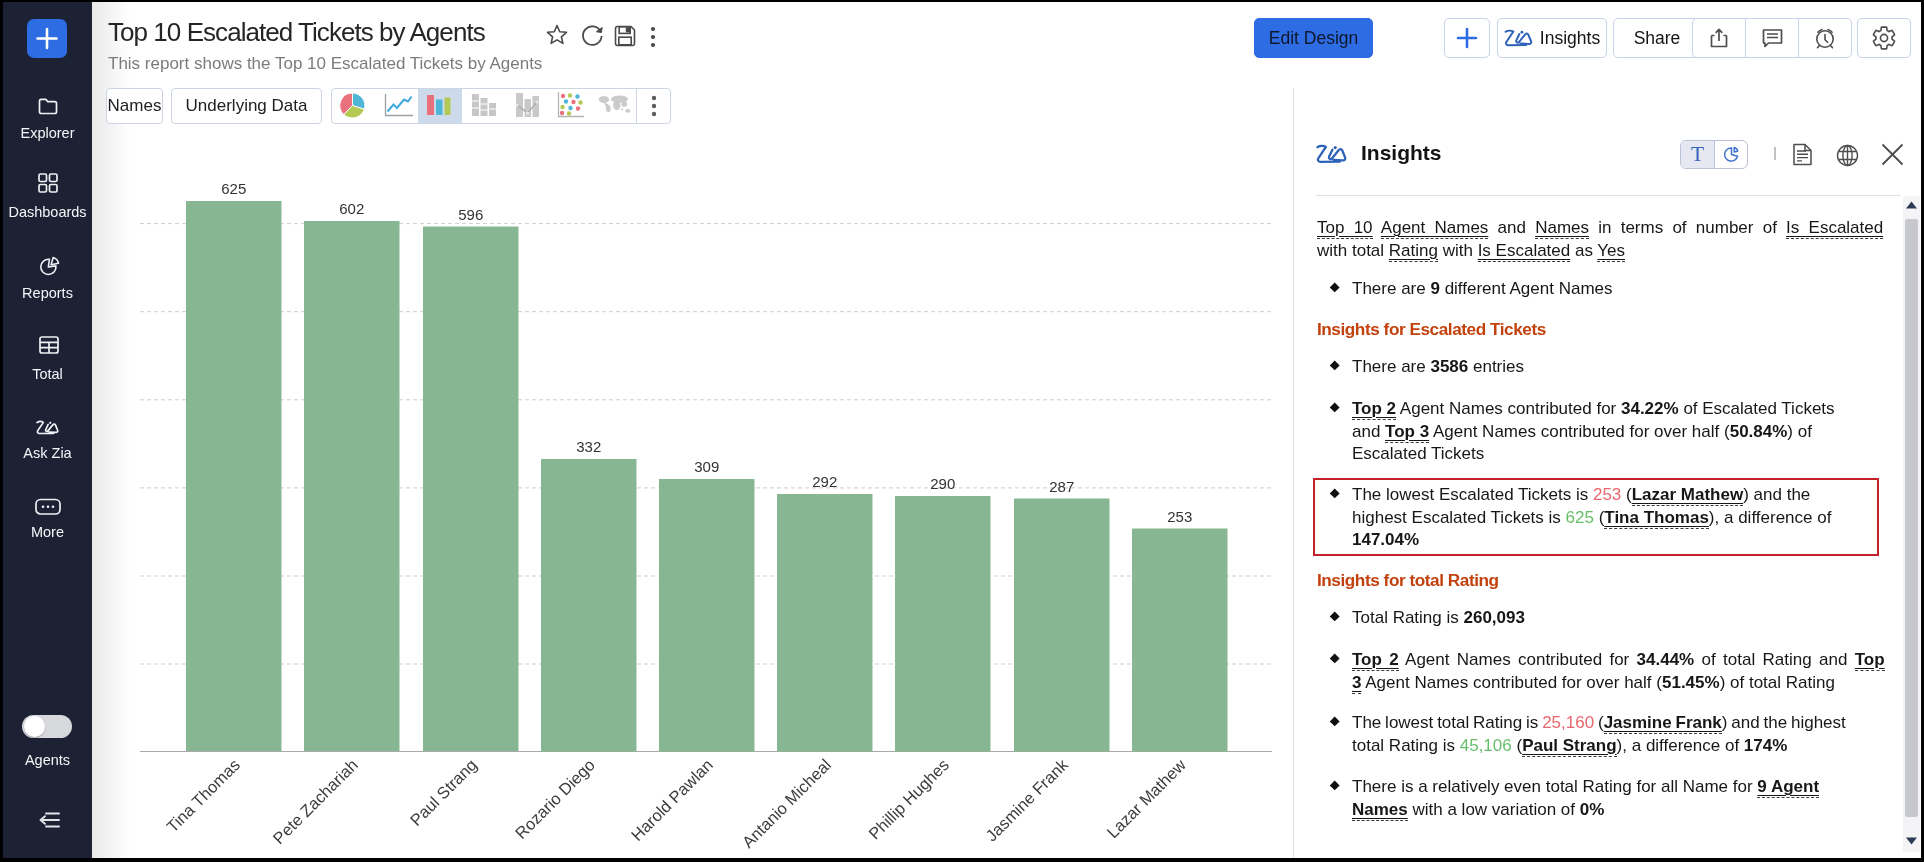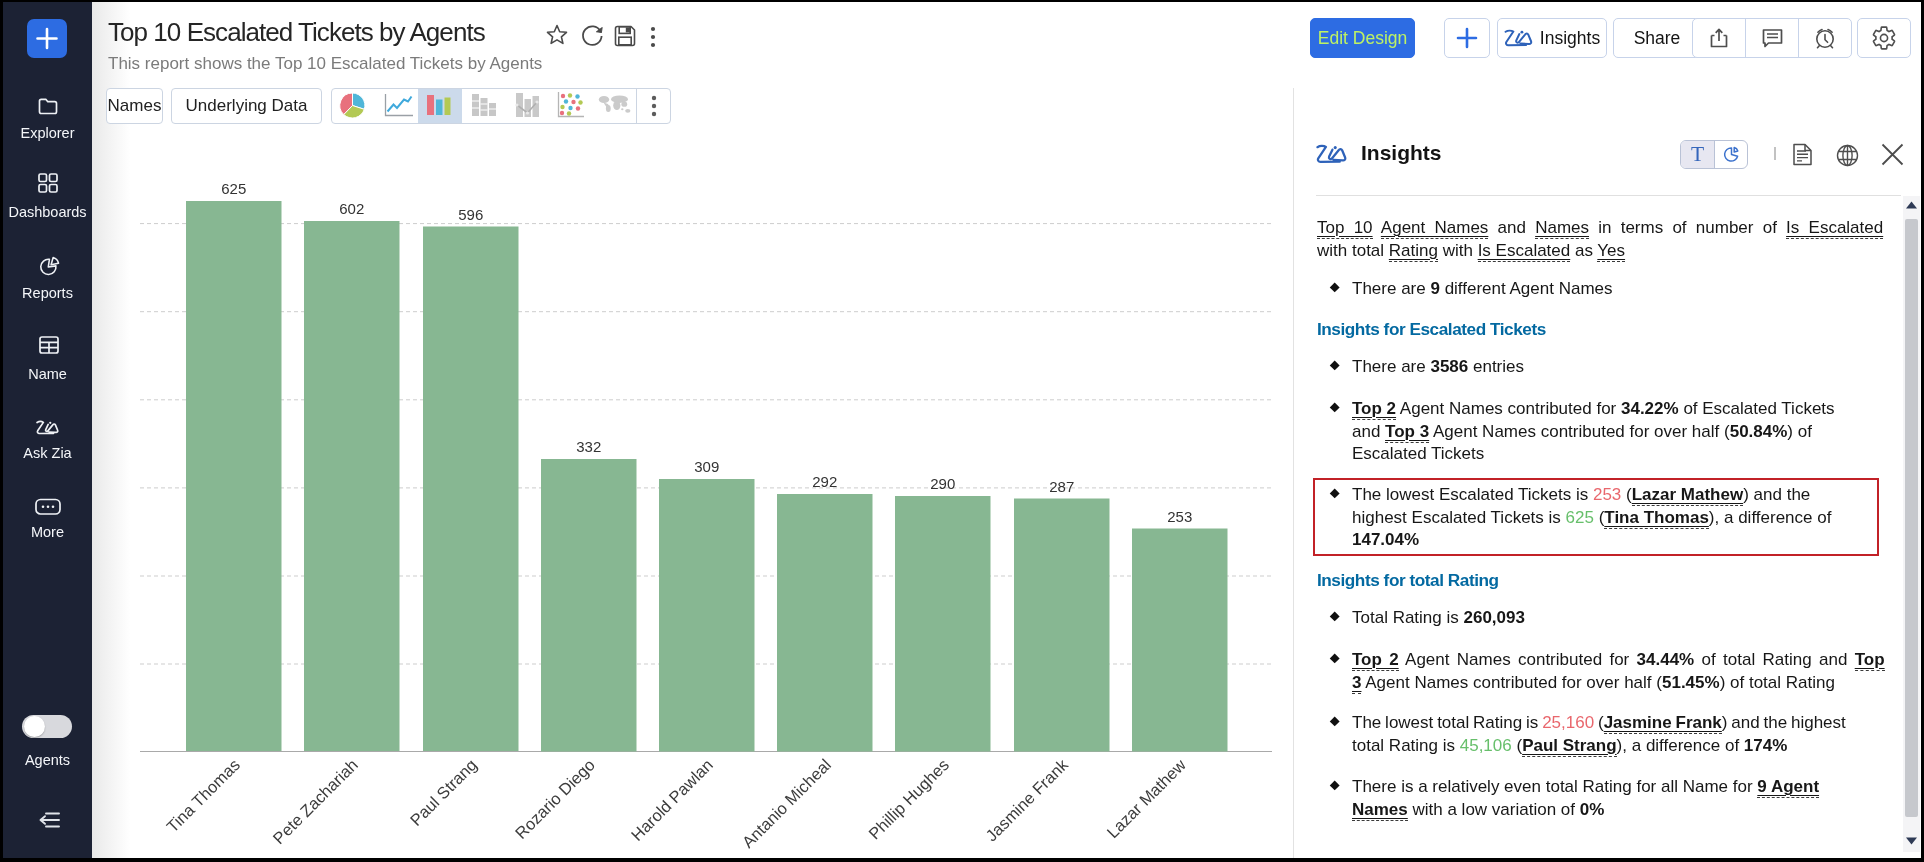--- a/index.html
+++ b/index.html
@@ -22,21 +22,21 @@
 #title{left:108px;top:17px;font-size:26px;font-weight:normal;color:#252525;letter-spacing:-.95px}
 #subtitle{left:108px;top:54px;font-size:17px;color:#7b7b7b}
 
 .btn{position:absolute;top:18px;height:40px;border:1px solid #c7d3ea;border-radius:5px;background:#fff;display:flex;align-items:center;justify-content:center;font-size:17.5px;color:#141414}
 .tbtn{position:absolute;top:88px;height:36px;border:1px solid #ccd5e2;border-radius:4px;background:#fff;display:flex;align-items:center;justify-content:center;font-size:17px;color:#212121}
 
 #vline{left:1293px;top:88px;width:1px;height:770px;background:#e2e2e2}
 #hline{left:1316px;top:195px;width:585px;height:1px;background:#e0e0e0}
 #insTitle{left:1361px;top:141px;font-size:21px;font-weight:bold;color:#131313}
 .iline{position:absolute;font-size:17px;color:#171717;white-space:nowrap}
-.ihead{position:absolute;font-size:17.2px;font-weight:bold;color:#0369a1;white-space:nowrap;letter-spacing:-.45px}
+.ihead{position:absolute;font-size:17.2px;font-weight:bold;color:#c2410c;white-space:nowrap;letter-spacing:-.45px}
 .diam{position:absolute;width:7.4px;height:7.4px;background:#101010;transform:rotate(45deg)}
 b{font-weight:bold}
 .u{text-decoration:underline solid 1px;text-underline-offset:2.5px;border-bottom:1.2px dashed #3a3a3a;padding-bottom:1px}
 .red{color:#e9676d}
 .green{color:#67bf6b}
 #redbox{left:1313px;top:478px;width:566px;height:78px;border:2px solid #c22127}
 
 #sbtrack{left:1903px;top:196px;width:17px;height:656px;background:#f4f4f6}
 #sbthumb{left:1905px;top:219px;width:13px;height:598px;background:#c6c8cd;border-radius:2px}
 </style>
@@ -61,21 +61,21 @@
     <div class="sblabel" style="top:202px">Dashboards</div>
     <svg class="abs" style="left:35px;top:253px" width="23" height="23" viewBox="0 0 23 23" fill="none" stroke="#eef1f5" stroke-width="1.6" stroke-linejoin="round">
         <path d="M17.9,10.9 A7.6,7.6 0 1 1 11.4,4.4 L10.3,12 Z"></path>
         <path d="M13.1,9.8 L15.1,2.6 A7.6,7.6 0 0 1 20.5,8.2 Z"></path>
       </svg>
     <div class="sblabel" style="top:283px">Reports</div>
     <svg class="abs" style="left:36px;top:333px" width="20" height="20" viewBox="0 0 20 20" fill="none" stroke="#eef1f5" stroke-width="1.7">
         <rect x="1" y="2" width="18" height="16" rx="2"></rect>
         <path d="M1 7.3 H19 M10 7.3 V18 M1 12.6 H19"></path>
       </svg>
-    <div class="sblabel" style="top:364px">Name</div>
+    <div class="sblabel" style="top:364px">Total</div>
     <svg class="abs" style="left:33px;top:418px" width="23" height="16" viewBox="0 0 30 20" fill="none" stroke="#eef1f5" stroke-width="2.2" stroke-linecap="round" stroke-linejoin="round">
         <path d="M1.4,2.9 C3.8,1.4 7.6,1.4 9.6,2.7 L2.2,13.7 C1.3,15.3 2.3,17.1 4.4,17.2 L23,16.9"></path>
         <path d="M15.9,5.3 L12.7,12 C12,13.8 13.5,14.9 15.2,14.1 L21.9,5.9 C22.8,4.4 24.6,4.5 25.3,5.9 L28.2,12.9 C28.9,14.7 27.5,16.1 25.7,15.7 L17,15.3"></path>
         <circle cx="18.6" cy="3.3" r="1.5" fill="#eef1f5" stroke="none"></circle>
       </svg>
     <div class="sblabel" style="top:443px">Ask Zia</div>
     <svg class="abs" style="left:32px;top:496px" width="26" height="18" viewBox="0 0 26 18" fill="none" stroke="#eef1f5" stroke-width="1.7">
         <rect x="1" y="1.5" width="24" height="14.5" rx="4.5"></rect>
         <circle cx="8" cy="8.8" r="1.3" fill="#eef1f5" stroke="none"></circle>
         <circle cx="13" cy="8.8" r="1.3" fill="#eef1f5" stroke="none"></circle>
@@ -105,21 +105,21 @@
       <rect x="13.6" y="4.2" width="2.6" height="3.4" fill="#4a4a4a"></rect>
       <rect x="5.8" y="13.2" width="12.4" height="7.6"></rect>
     </svg>
   <svg class="abs" style="left:648px;top:26px" width="10" height="22" viewBox="0 0 10 22">
       <circle cx="5" cy="3" r="2.1" fill="#4a4a4a"></circle>
       <circle cx="5" cy="11" r="2.1" fill="#4a4a4a"></circle>
       <circle cx="5" cy="19" r="2.1" fill="#4a4a4a"></circle>
     </svg>
   <div class="abs" id="subtitle">This report shows the Top 10 Escalated Tickets by Agents</div>
 
-  <div class="btn" style="left:1310px;width:105px;background:#2d6ce3;border-color:#2d6ce3;color:#bef264">Edit Design</div>
+  <div class="btn" style="left:1254px;width:119px;background:#2d6ce3;border-color:#2d6ce3;color:#0f172a">Edit Design</div>
   <div class="btn" style="left:1444px;width:46px">
       <svg width="22" height="22" viewBox="0 0 22 22">
         <path d="M11 2 V20 M2 11 H20" stroke="#2d6ce3" stroke-width="2.6" stroke-linecap="round"></path>
       </svg>
     </div>
   <div class="btn" style="left:1497px;width:110px;gap:7px">
       <svg width="29" height="19" viewBox="0 0 30 20" fill="none" stroke="#2e62b9" stroke-width="2.1" stroke-linecap="round" stroke-linejoin="round">
         <path d="M1.4,2.9 C3.8,1.4 7.6,1.4 9.6,2.7 L2.2,13.7 C1.3,15.3 2.3,17.1 4.4,17.2 L23,16.9"></path>
         <path d="M15.9,5.3 L12.7,12 C12,13.8 13.5,14.9 15.2,14.1 L21.9,5.9 C22.8,4.4 24.6,4.5 25.3,5.9 L28.2,12.9 C28.9,14.7 27.5,16.1 25.7,15.7 L17,15.3"></path>
         <circle cx="18.6" cy="3.3" r="1.5" fill="#2e62b9" stroke="none"></circle>

